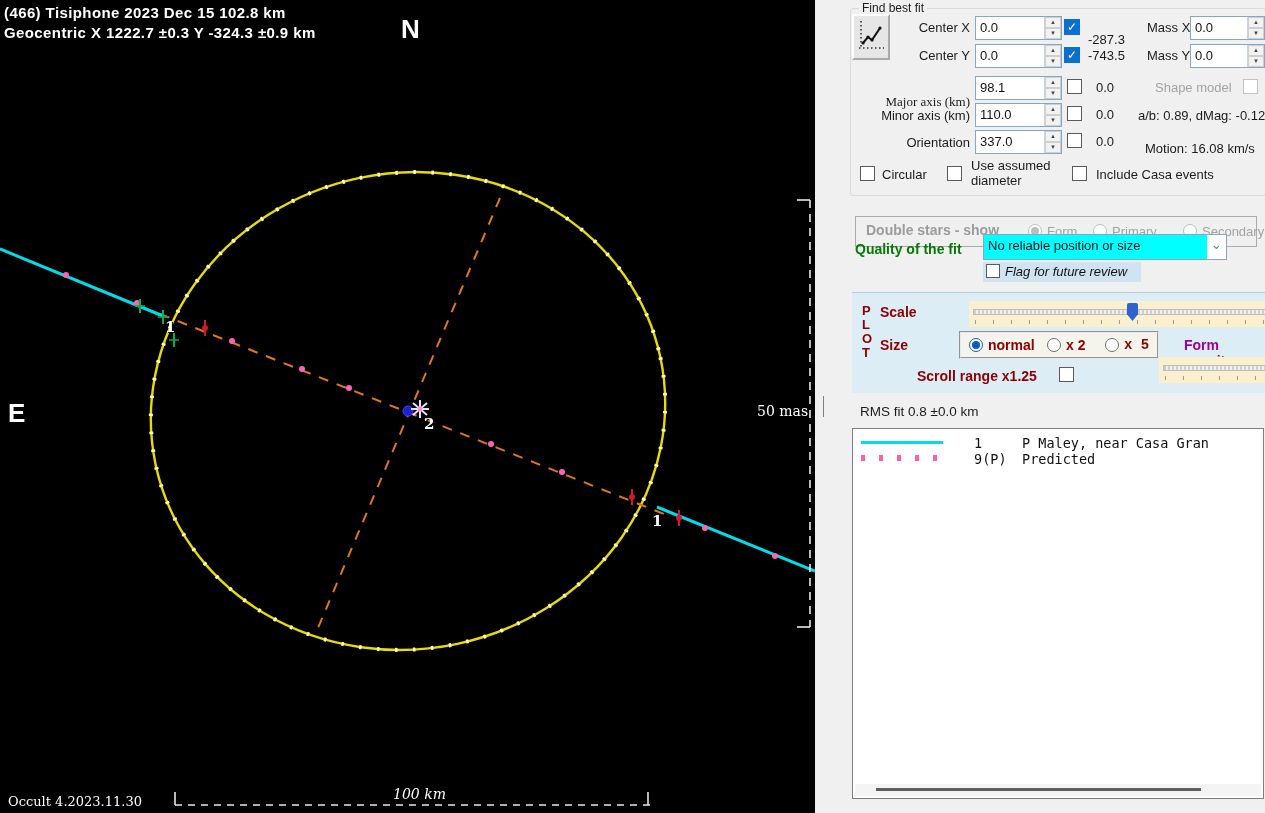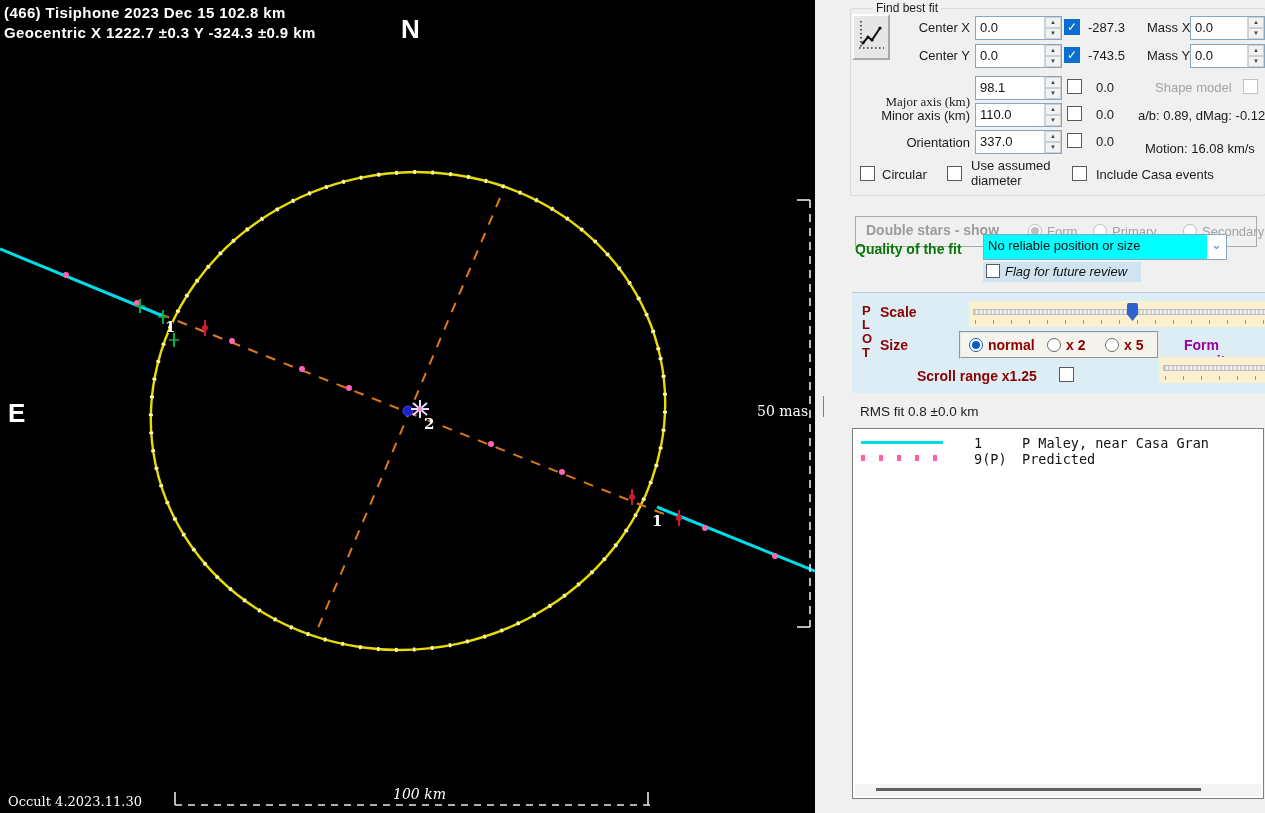--- a/index.html
+++ b/index.html
@@ -10,21 +10,21 @@
   .ptxt{position:absolute;color:#fff;white-space:nowrap;}
   .title{font-weight:bold;font-size:15px;letter-spacing:.4px;}
   .cardinal{font-weight:bold;font-size:26px;}
   .serif{font-family:"DejaVu Serif",serif;}
   
   #panel{position:absolute;left:815px;top:0;width:450px;height:813px;background:#f0f0f0;}
   .abs{position:absolute;}
   .lbl{font-size:13px;color:#1b1b1b;white-space:nowrap;}
   .glbl{font-size:13px;color:#a3a3a3;white-space:nowrap;}
   .groupbox{position:absolute;border:1px solid #d9d9d9;border-radius:3px;}
-  .gb-cap{position:absolute;top:-8px;left:8px;background:#f0f0f0;padding:0 3px;font-size:12px;color:#1b1b1b;margin-left:14px;}
+  .gb-cap{position:absolute;top:-8px;left:8px;background:#f0f0f0;padding:0 3px;font-size:12px;color:#1b1b1b;}
   
   .spin{position:absolute;height:22px;background:#fff;border:1px solid #86a7c4;display:flex;}
   .spin .val{flex:1;font-size:13px;color:#111;padding:3px 0 0 4px;overflow:hidden;}
   .spin .btns{width:16px;display:flex;flex-direction:column;border-left:1px solid #c7d6e4;}
   .spin .btns div{flex:1;background:#f2f2f2;border:1px solid #cfcfcf;font-size:6px;line-height:8px;
      color:#444;text-align:center;}
   
   .cb{position:absolute;width:16px;height:16px;background:#fff;border:1px solid #5a5a5a;box-sizing:border-box;}
   .cb.checked{background:#0b6fd0;border-color:#0b6fd0;color:#fff;font-size:12px;line-height:15px;text-align:center;}
   .cb.small{width:15px;height:15px;}
@@ -153,21 +153,21 @@
 
     <div class="abs lbl" style="left:85px;top:20px;width:70px;text-align:right;">Center X</div>
     <div class="spin" style="left:160px;top:16px;width:85px;">
       <div class="val">0.0</div>
       <div class="btns">
           <div>▲</div>
           <div>▼</div>
         </div>
     </div>
     <div class="cb checked" style="left:249px;top:19px;">✓</div>
-    <div class="abs lbl" style="left:273px;top:20px;">-287.3</div>
+    <div class="abs lbl" style="left:273px;top:32px;">-287.3</div>
     <div class="abs lbl" style="left:332px;top:20px;">Mass X</div>
     <div class="spin" style="left:375px;top:16px;width:73px;">
       <div class="val">0.0</div>
       <div class="btns">
           <div>▲</div>
           <div>▼</div>
         </div>
     </div>
 
     <div class="abs lbl" style="left:85px;top:48px;width:70px;text-align:right;">Center Y</div>
@@ -266,21 +266,21 @@
         <div class="thumb" style="left:158px;"></div>
       </div>
 
       <div class="abs dr" style="left:28px;top:44px;font-size:14px;">Size</div>
       <div class="abs" style="left:107px;top:38px;width:200px;height:28px;background:#f4f4ec;border:2px groove #e8e8e8;box-sizing:border-box;">
         <div class="radio sel" style="left:8px;top:5px;"></div>
         <div class="abs dr" style="left:27px;top:4px;font-size:14px;">normal</div>
         <div class="radio" style="left:86px;top:5px;"></div>
         <div class="abs dr" style="left:105px;top:4px;font-size:14px;">x 2</div>
         <div class="radio" style="left:144px;top:5px;"></div>
-        <div class="abs dr" style="left:163px;top:4px;font-size:14px;">x 5</div>
+        <div class="abs dr" style="left:163px;top:4px;font-size:14px;font-family:Liberation Mono, monospace;">x 5</div>
       </div>
 
       <div class="abs" style="left:332px;top:44px;font-size:14px;font-weight:bold;color:#9b009b;">Form opacity</div>
       <div class="slider" style="left:307px;top:64px;width:140px;height:26px;">
         <div class="groove"></div>
         <div class="ticks"></div>
 
       </div>
 
       <div class="abs dr" style="left:65px;top:75px;font-size:14px;">Scroll range x1.25</div>

